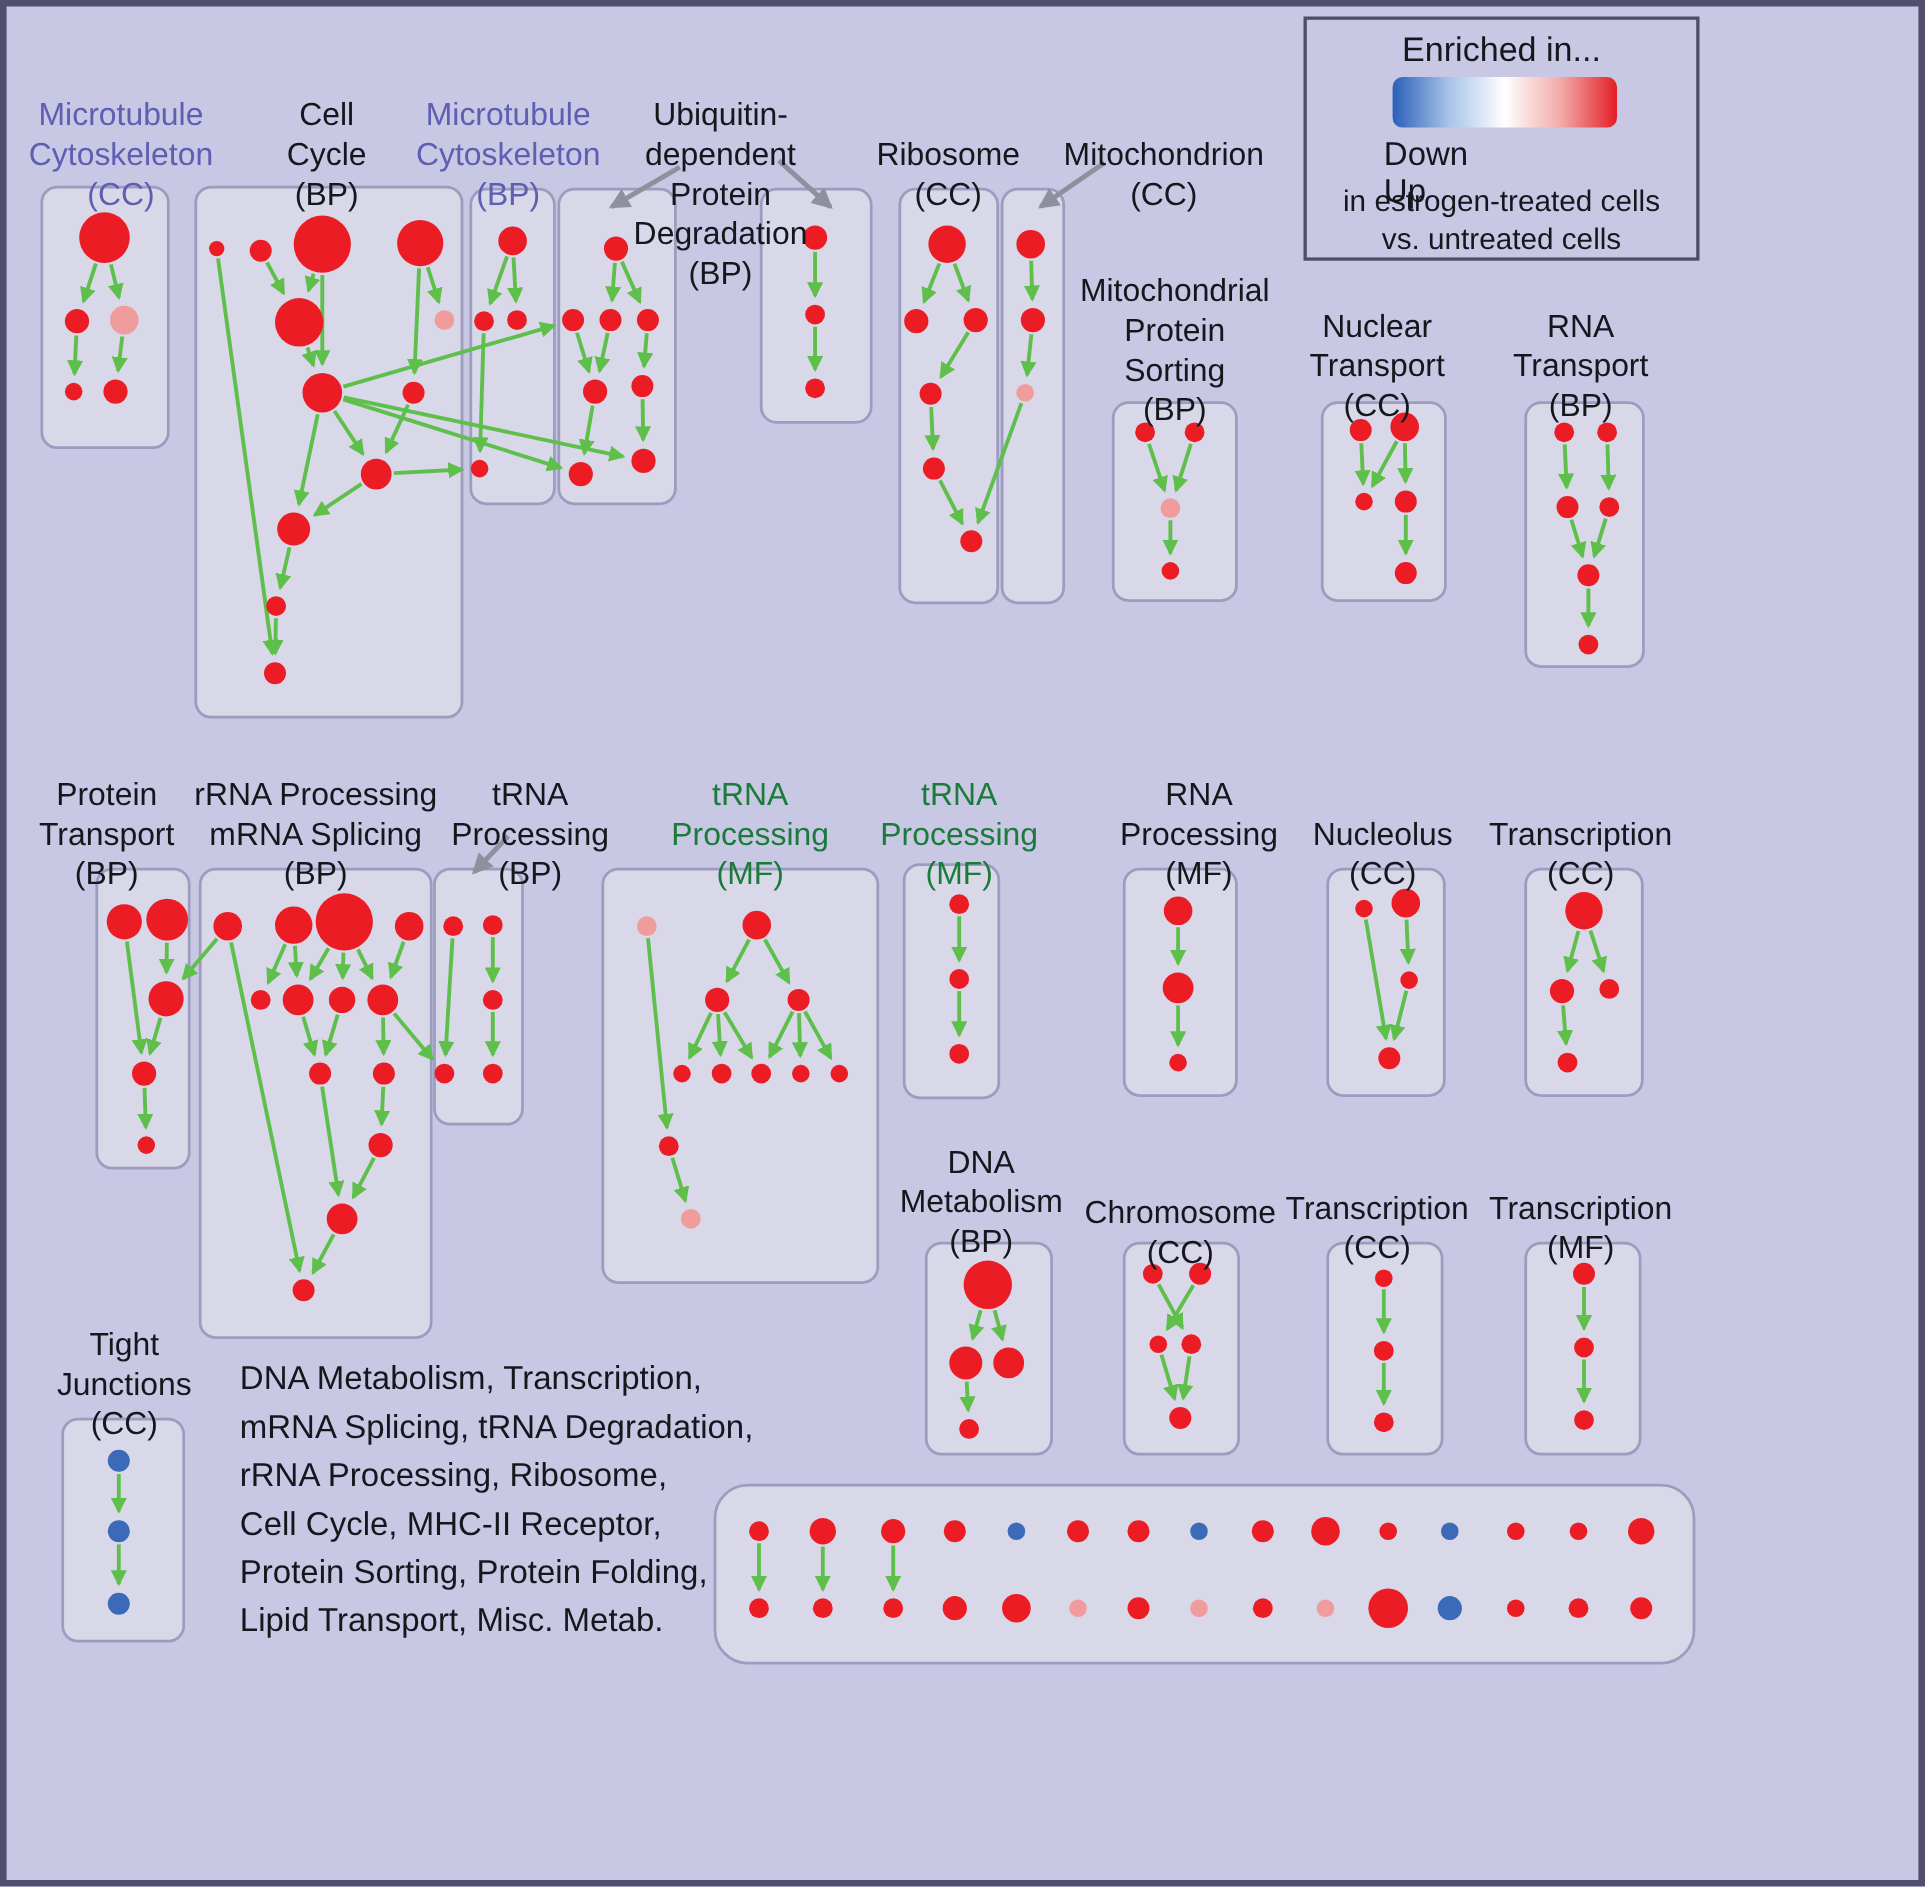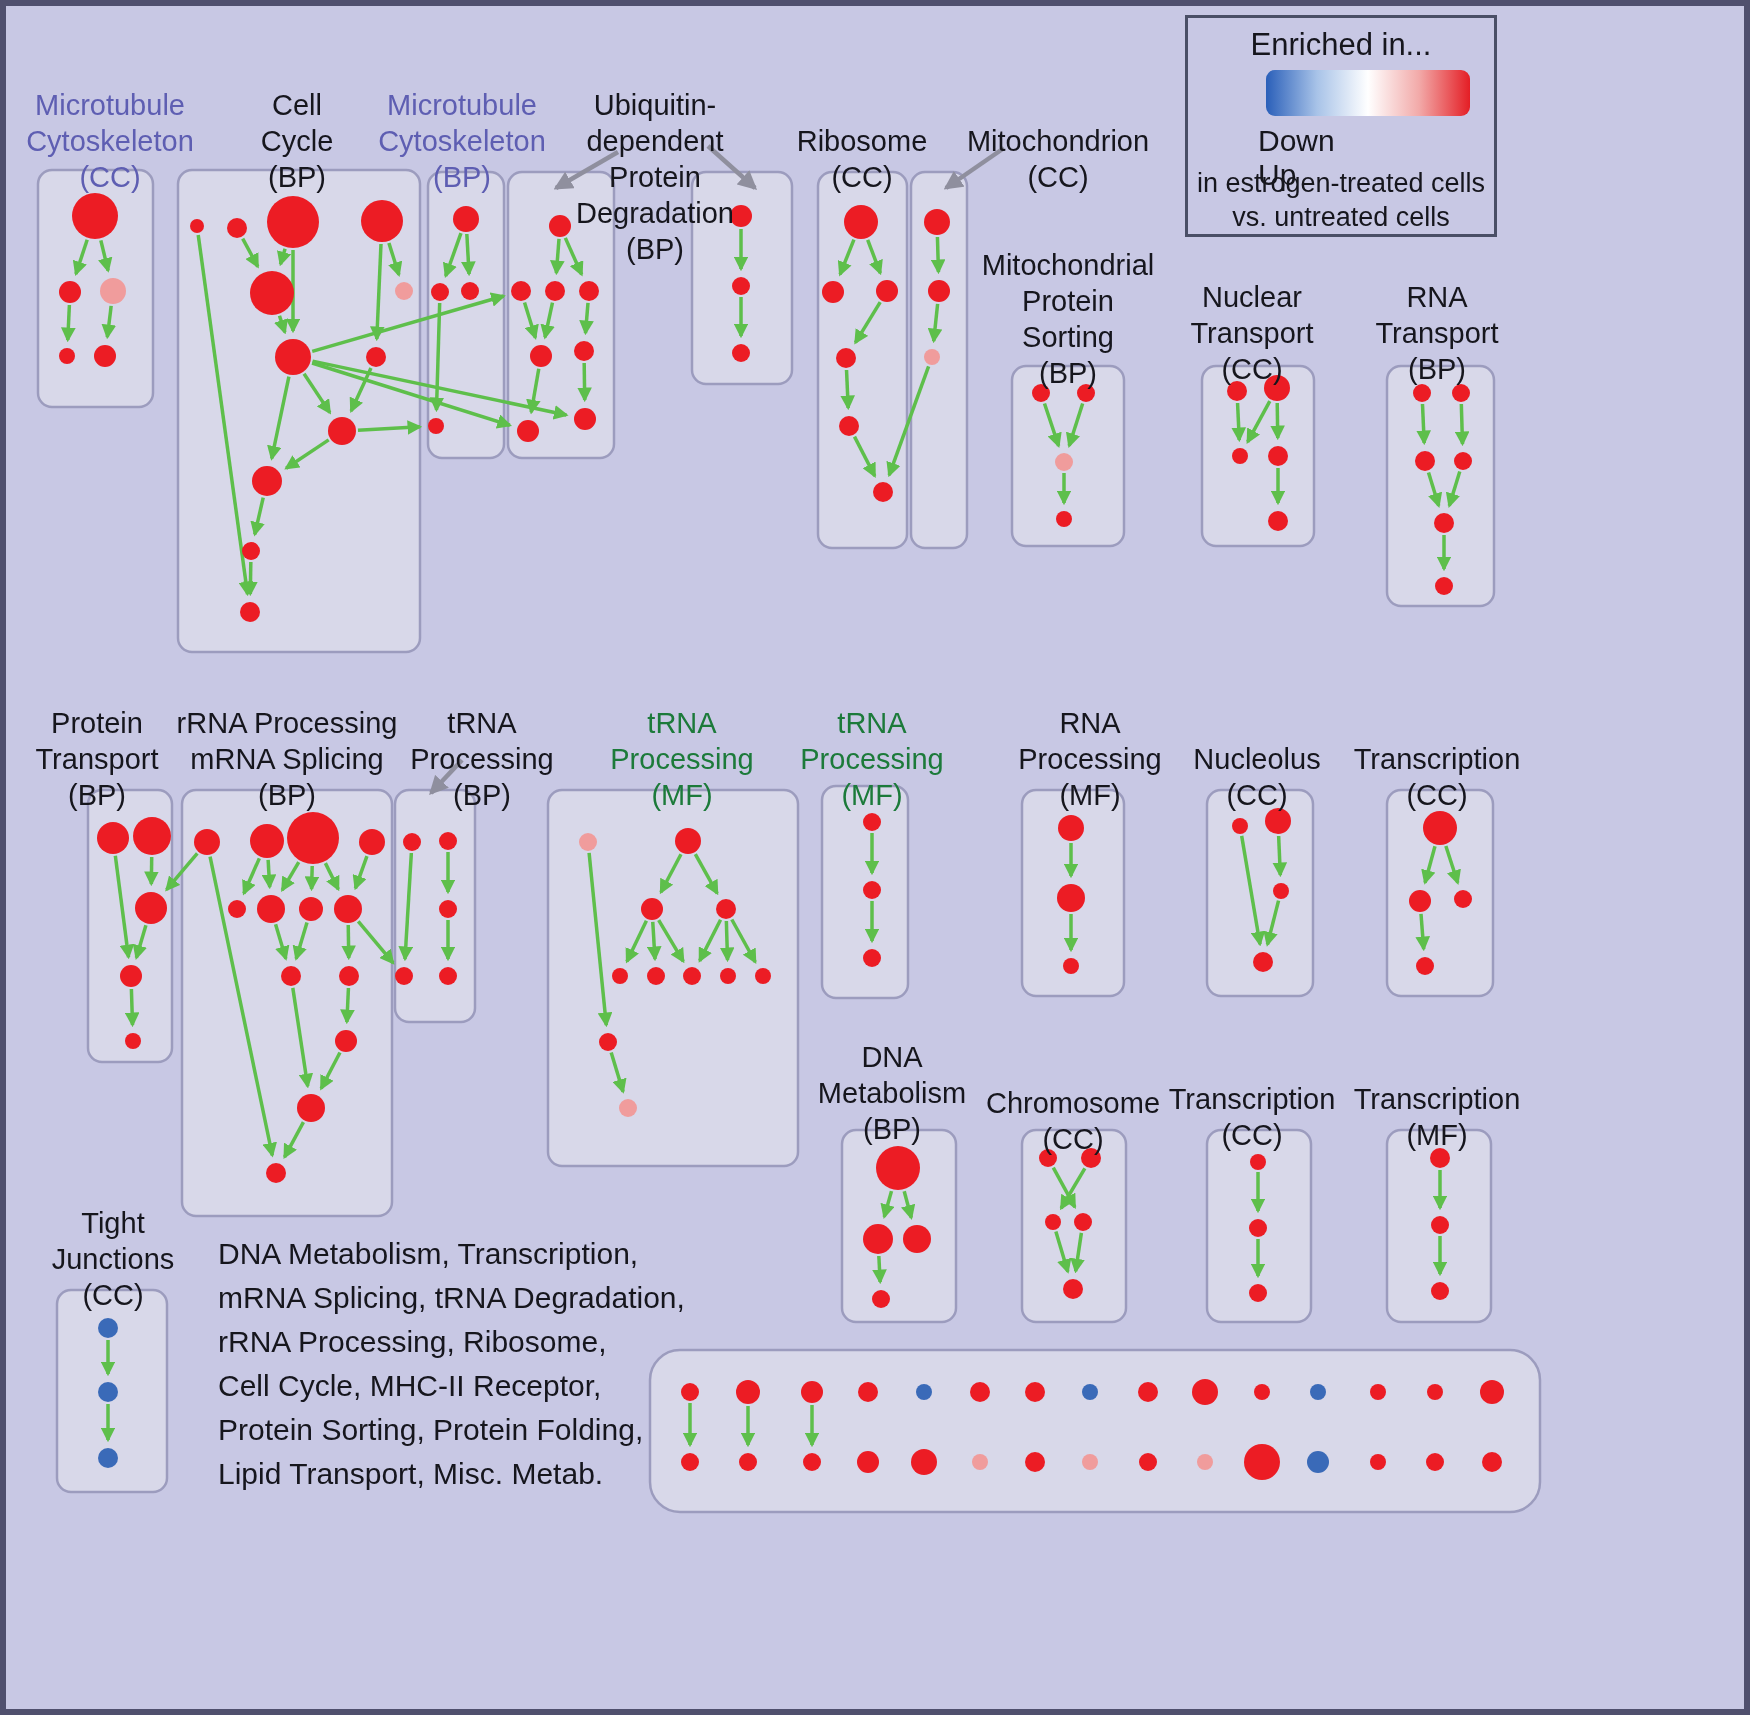--- a/index.html
+++ b/index.html
@@ -24,21 +24,21 @@
     line-height: 36px;
     white-space: nowrap;
   }
   .lbl-black { color: var(--lbl-black, #16161d); }
   .lbl-blue  { color: var(--lbl-blue,  #5e5eb2); }
   .lbl-green { color: var(--lbl-green, #1c7a3a); }
 
   .legend {
     position: absolute;
     left: 1185px; top: 15px;
-    width: 312px; height: 222px;
+    width: 360px; height: 222px;
     border: 3px solid var(--legend-border, #4a4f66);
     box-sizing: border-box;
   }
   .legend-title { text-align: center; font-size: 31px; padding-top: 9px; }
   .legend-gradient {
     position: absolute; left: 78px; top: 52px;
     width: 204px; height: 46px; border-radius: 9px;
   }
   .legend-downup {
     position: absolute; left: 70px; top: 106px; width: 220px;

